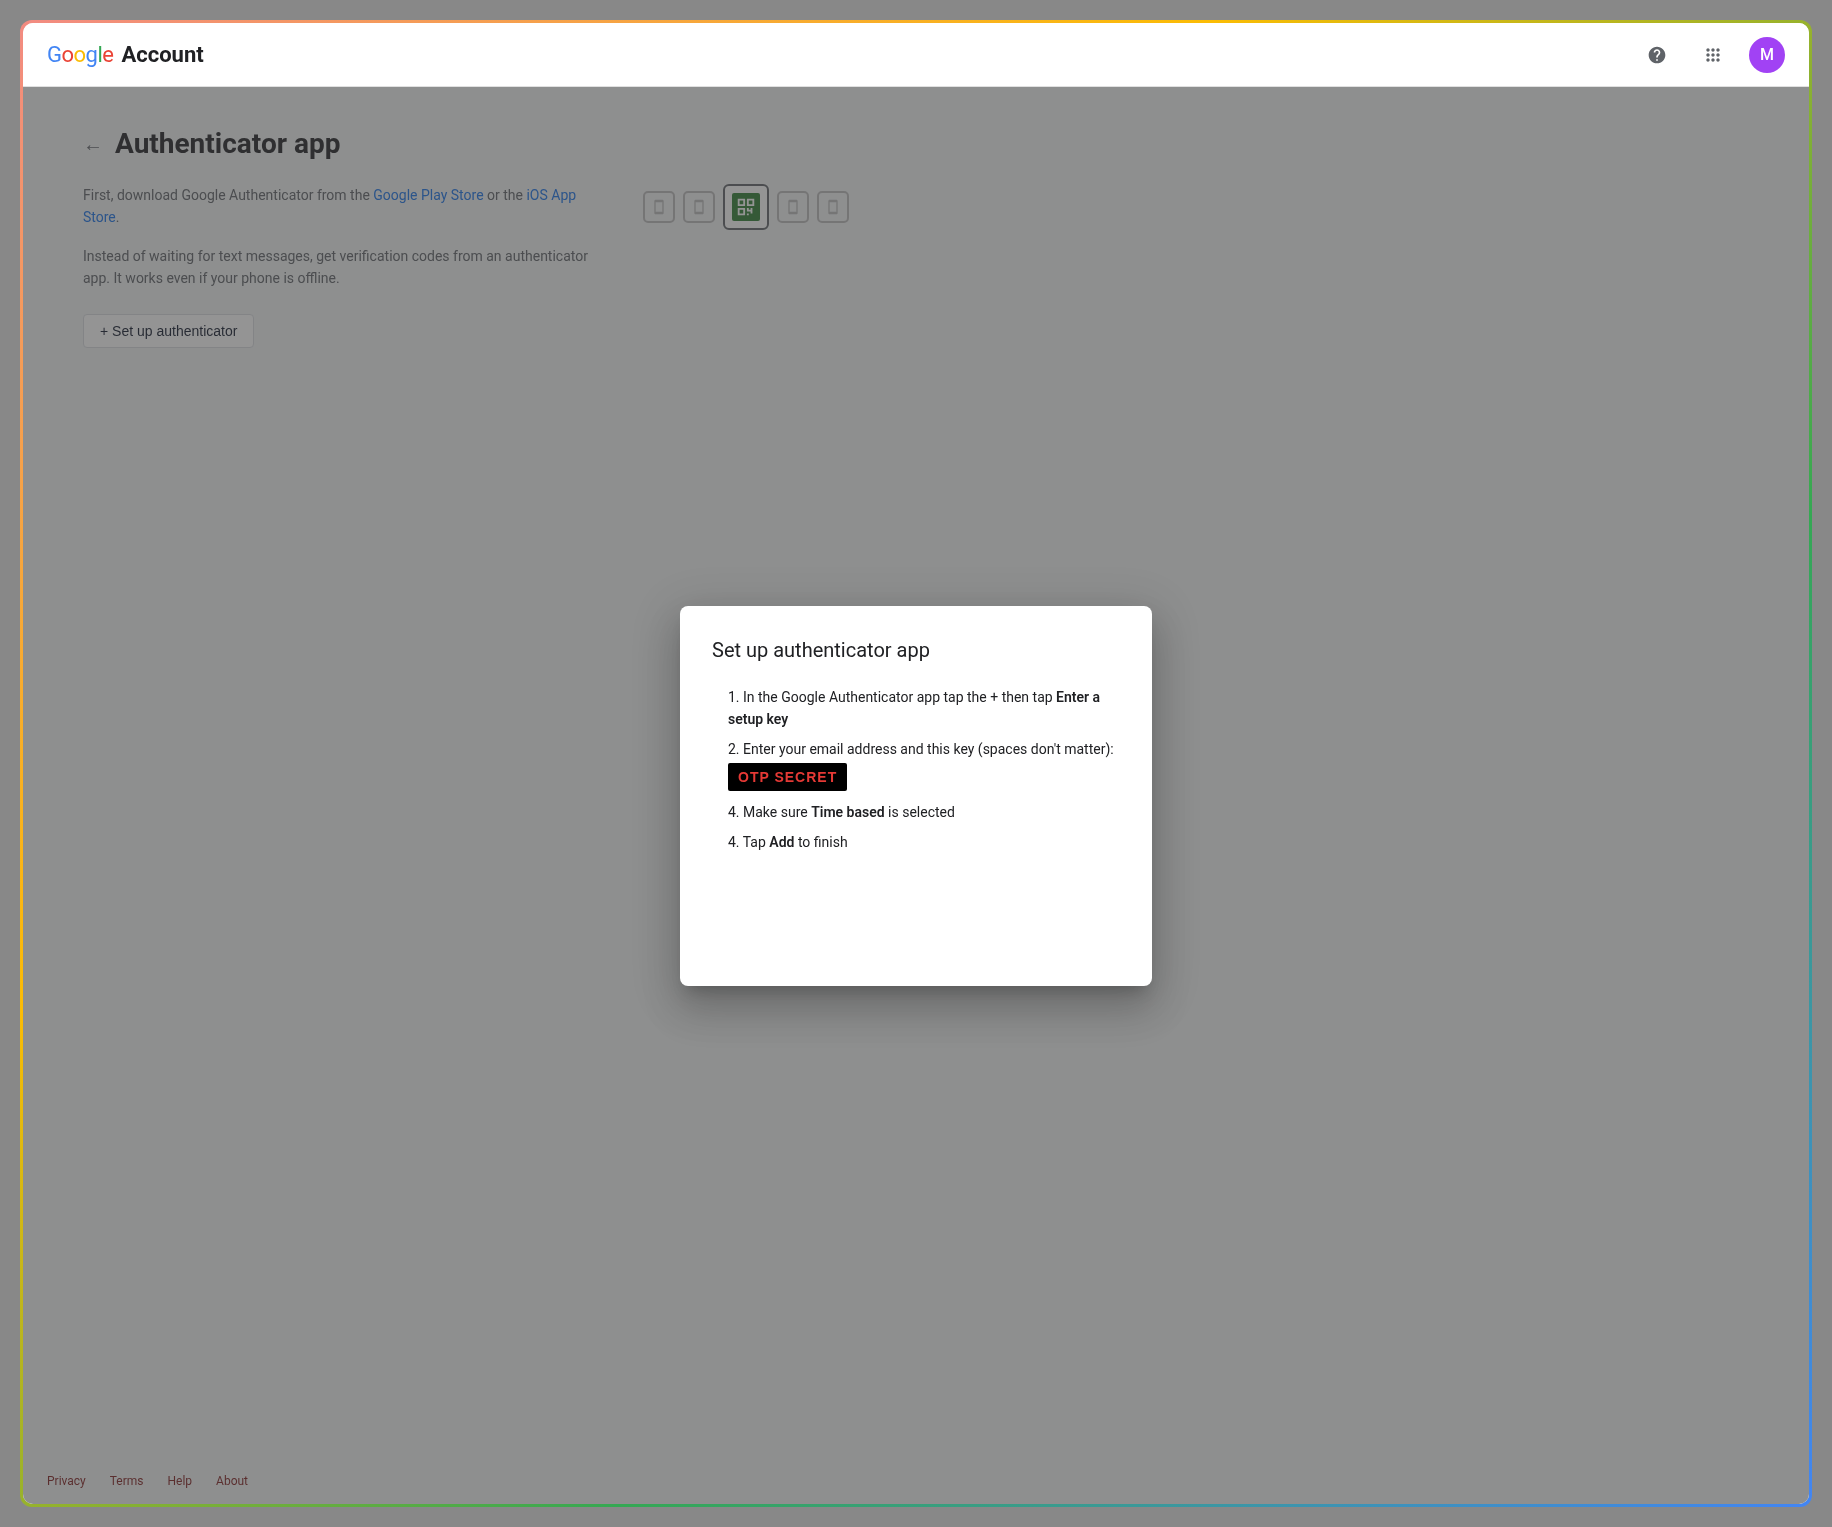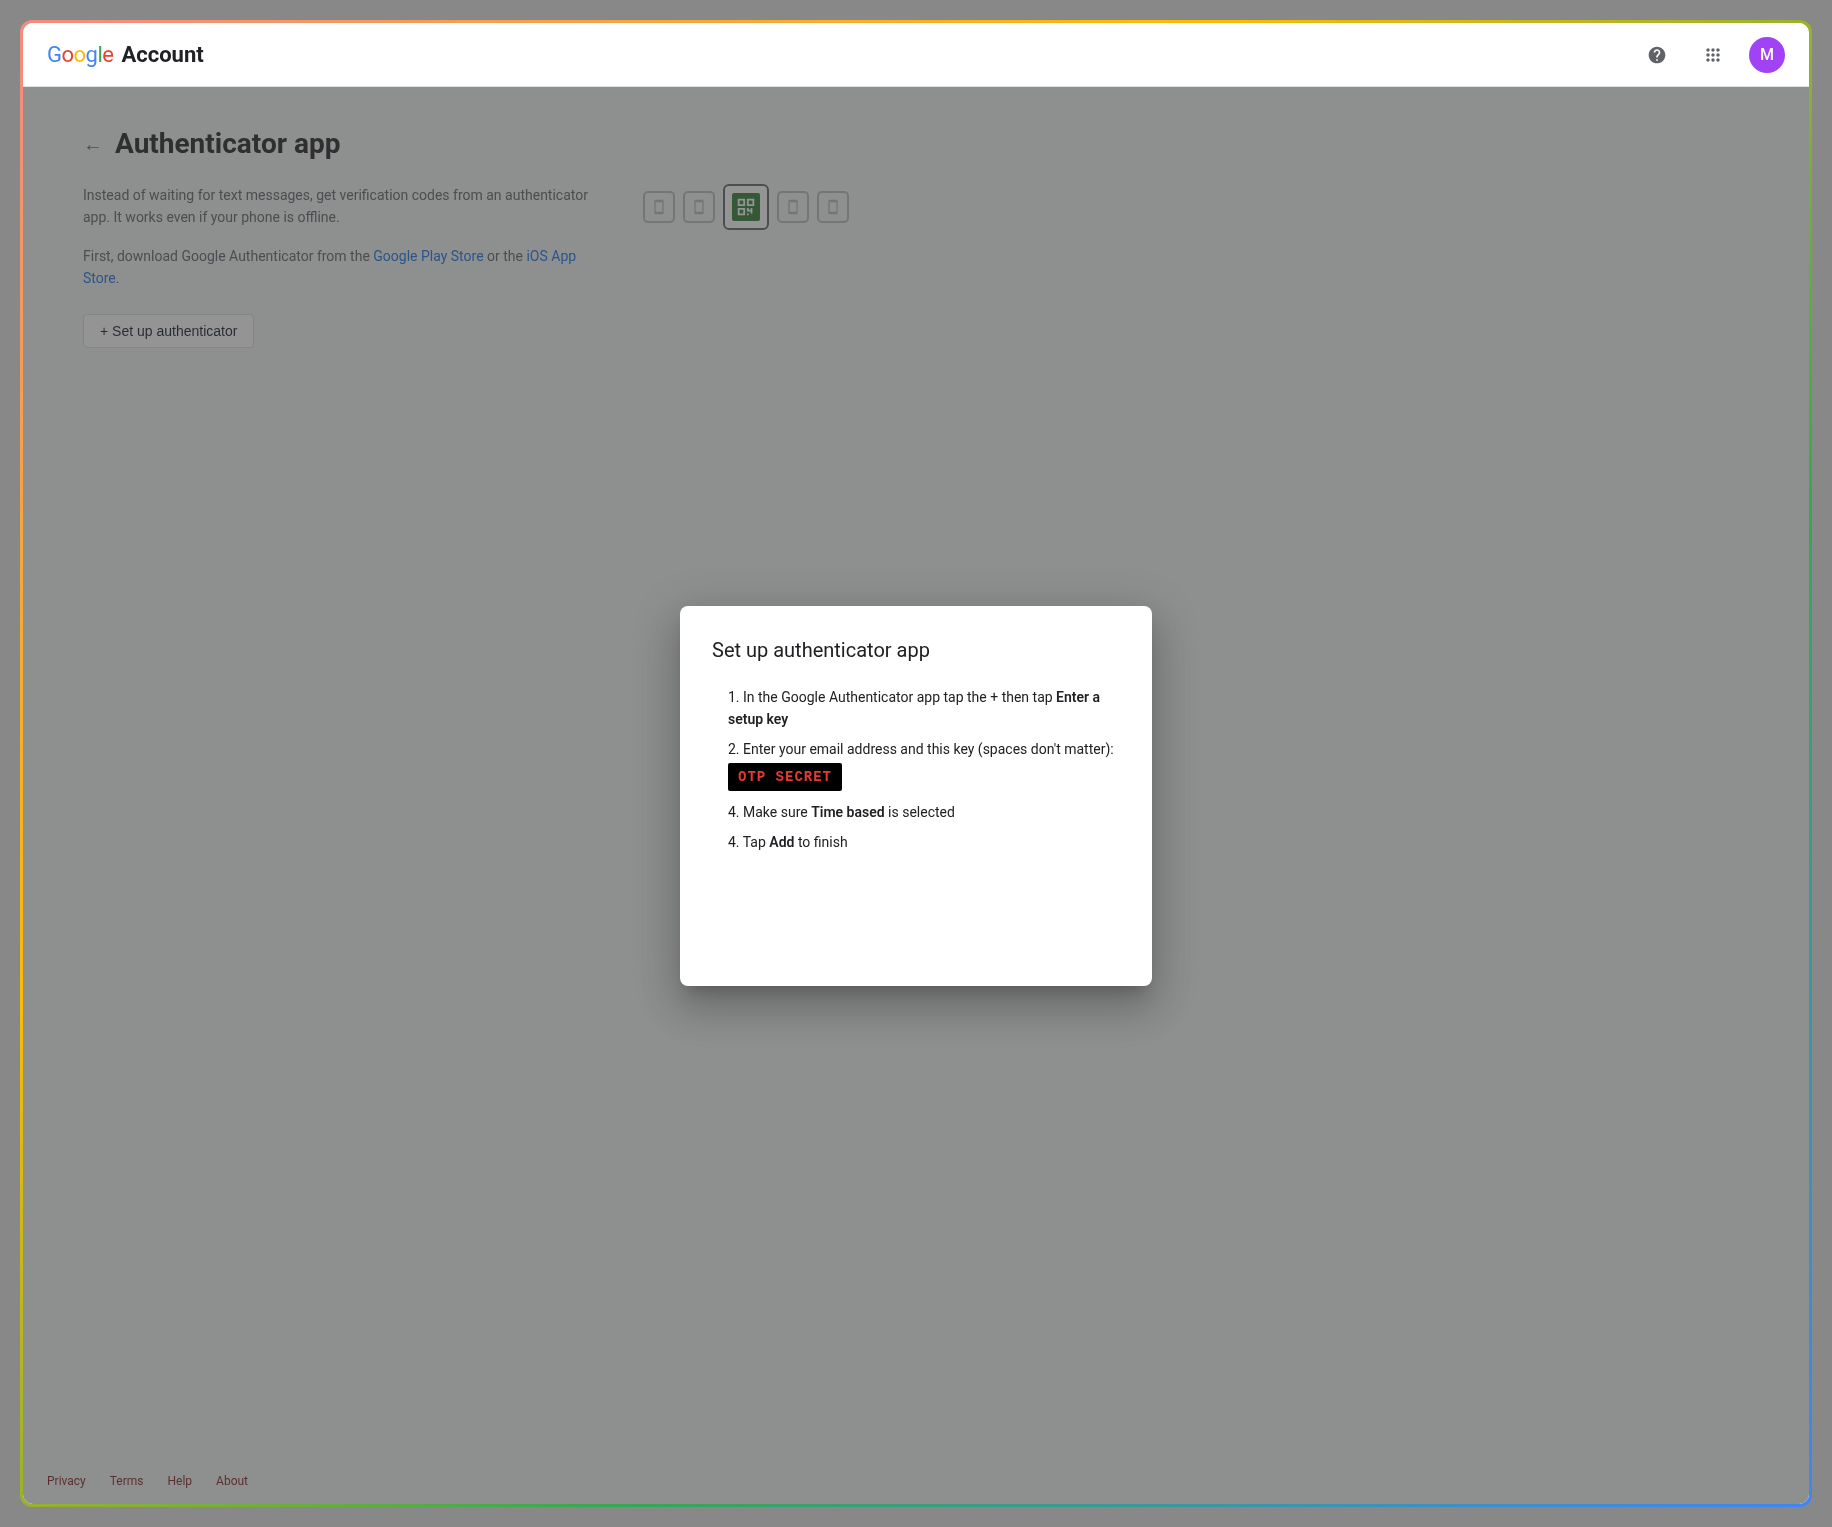--- a/index.html
+++ b/index.html
@@ -259,21 +259,21 @@
     }
 
     .dialog-step .step-text {
       line-height: 1.6;
     }
 
     .otp-secret-box {
       display: inline-block;
       background: #000;
       color: #e53935;
-      font-family: Liberation Mono, monospace;
+      font-family: Liberation Sans, sans-serif;
       font-size: 14px;
       font-weight: bold;
       padding: 3px 10px;
       border-radius: 2px;
       margin: 2px 0;
       letter-spacing: 1px;
     }
 
     .bold { font-weight: 600; }
 
@@ -356,24 +356,24 @@
 
     <div class="main-content">
 
       <div class="page-actual">
         <div class="page-header-row">
           <span class="back-arrow">←</span>
           <h1 class="page-title-text">Authenticator app</h1>
         </div>
         <div class="page-body">
           <div class="page-left">
-            <p class="page-desc">Instead of waiting for text messages, get verification codes from an authenticator app. It works even if your phone is offline.</p>
             <p class="page-desc">
               <span>First, download Google Authenticator from the </span><a href="#">Google Play Store</a><span> or the </span><a href="#">iOS App Store</a><span>.</span>
             </p>
+            <p class="page-desc">Instead of waiting for text messages, get verification codes from an authenticator app. It works even if your phone is offline.</p>
             <button class="setup-btn">+ Set up authenticator</button>
           </div>
 
           <div class="phone-area">
             <div class="phone-icon-small">
               <svg width="16" height="16" viewBox="0 0 24 24" fill="#bbb">
                   <path d="M17 1.01L7 1c-1.1 0-2 .9-2 2v18c0 1.1.9 2 2 2h10c1.1 0 2-.9 2-2V3c0-1.1-.9-1.99-2-1.99zM17 19H7V5h10v14z"></path>
                 </svg>
             </div>
             <div class="phone-icon-small">

